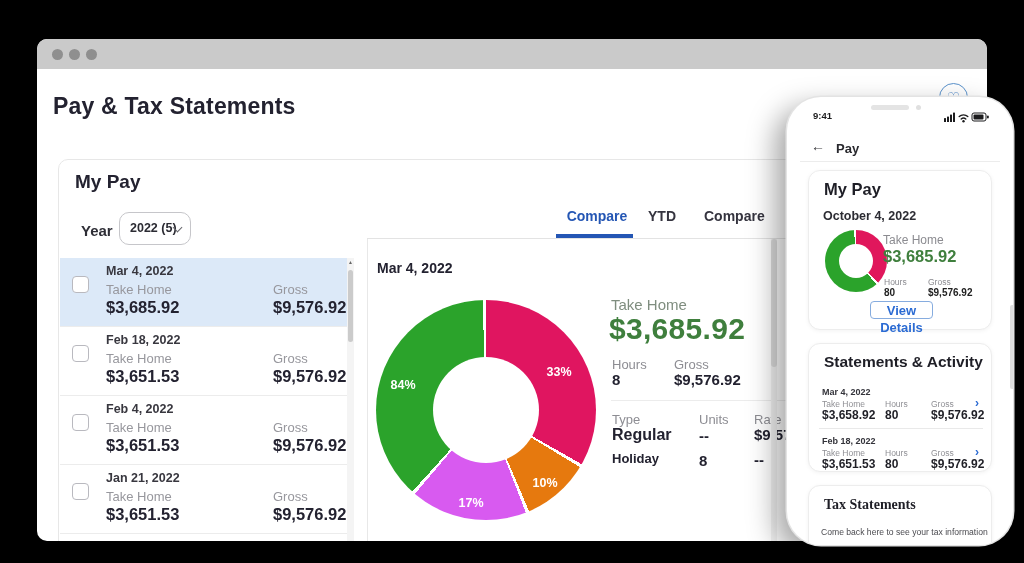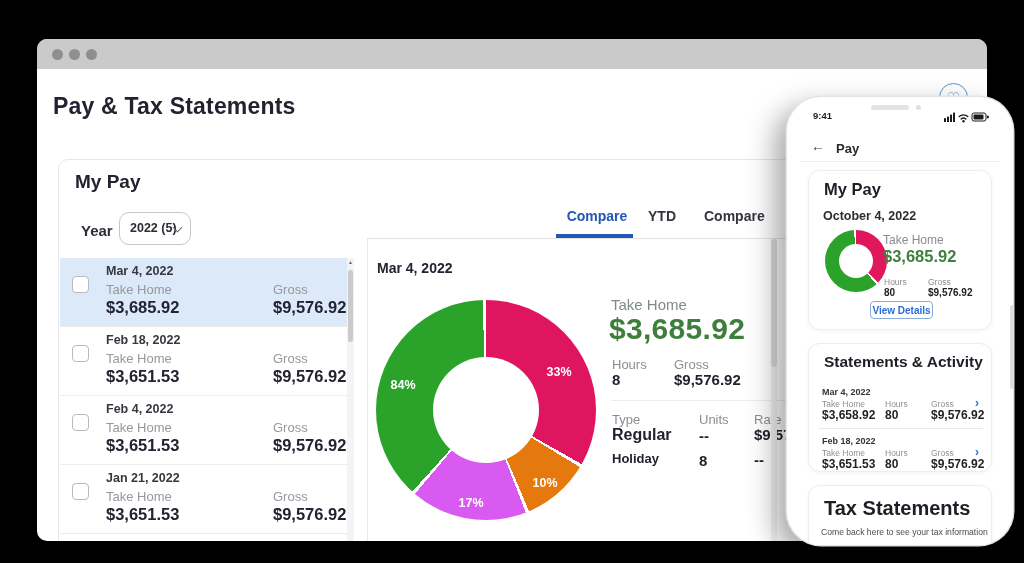--- a/index.html
+++ b/index.html
@@ -71,29 +71,29 @@
   .pc1{top:73px;height:160px;} .pc2{top:246px;height:129px;} .pc3{top:388px;height:70px;}
   .pcard-title{position:absolute;left:15px;top:9px;font-size:16.5px;font-weight:800;color:#1e1e26;}
   .pc-date{position:absolute;left:14px;top:38px;font-size:12.5px;font-weight:700;color:#2c2c33;}
   .d-phone{left:16px;top:59px;width:62px;height:62px;}
   .d-phone .hole{left:14px;top:14px;width:34px;height:34px;}
   .pth-lbl{position:absolute;left:74px;top:62px;font-size:12px;color:#8b8b90;}
   .pth-val{position:absolute;left:74px;top:76px;font-size:16.5px;font-weight:800;color:#3f7f3d;}
   .pmini-lbl{position:absolute;top:106px;font-size:8.5px;color:#8b8b90;}
   .pmini-val{position:absolute;top:116px;font-size:10px;font-weight:800;color:#222;}
   .pview-btn{position:absolute;left:61px;top:130px;width:63px;height:18px;border:1.2px solid #86acdf;border-radius:4px;
-    font-size:10px;font-weight:700;color:#2b6bd3;text-align:center;line-height:17px;background:#fff;box-sizing:border-box;}
+    font-size:13px;font-weight:700;color:#2b6bd3;text-align:center;line-height:17px;background:#fff;box-sizing:border-box;}
   .pc2 .pcard-title{font-size:15.5px;}
   .pitem-date{position:absolute;left:13px;font-size:9px;font-weight:700;color:#33333a;}
   .pitem-lbl{position:absolute;font-size:8.5px;color:#8f8f94;}
   .pitem-val{position:absolute;font-size:12px;font-weight:800;color:#1f1f26;}
   .pl1{left:13px;} .pl2{left:76px;} .pl3{left:122px;}
   .pchev{position:absolute;left:166px;font-size:12px;font-weight:700;color:#2b6bd3;}
   .pitem-hr{position:absolute;left:10px;top:84px;width:164px;height:1px;background:#e9e9e9;}
-  .pc3 .pcard-title{font-size:20px;top:11px;}
+  .pc3 .pcard-title{font-size:14px;top:11px;font-family:Liberation Serif, serif;}
   .ptax-text{position:absolute;left:12px;top:41px;font-size:8.6px;color:#4b4b50;}
   .side-btn{position:absolute;right:0;top:208px;width:3px;height:84px;background:#dedede;border-radius:2px 0 0 2px;}
 </style>
 </head>
 <body>
 
 <div class="window">
   <div class="titlebar">
     <div class="dot" style="left:15px"></div>
     <div class="dot" style="left:32px"></div>

